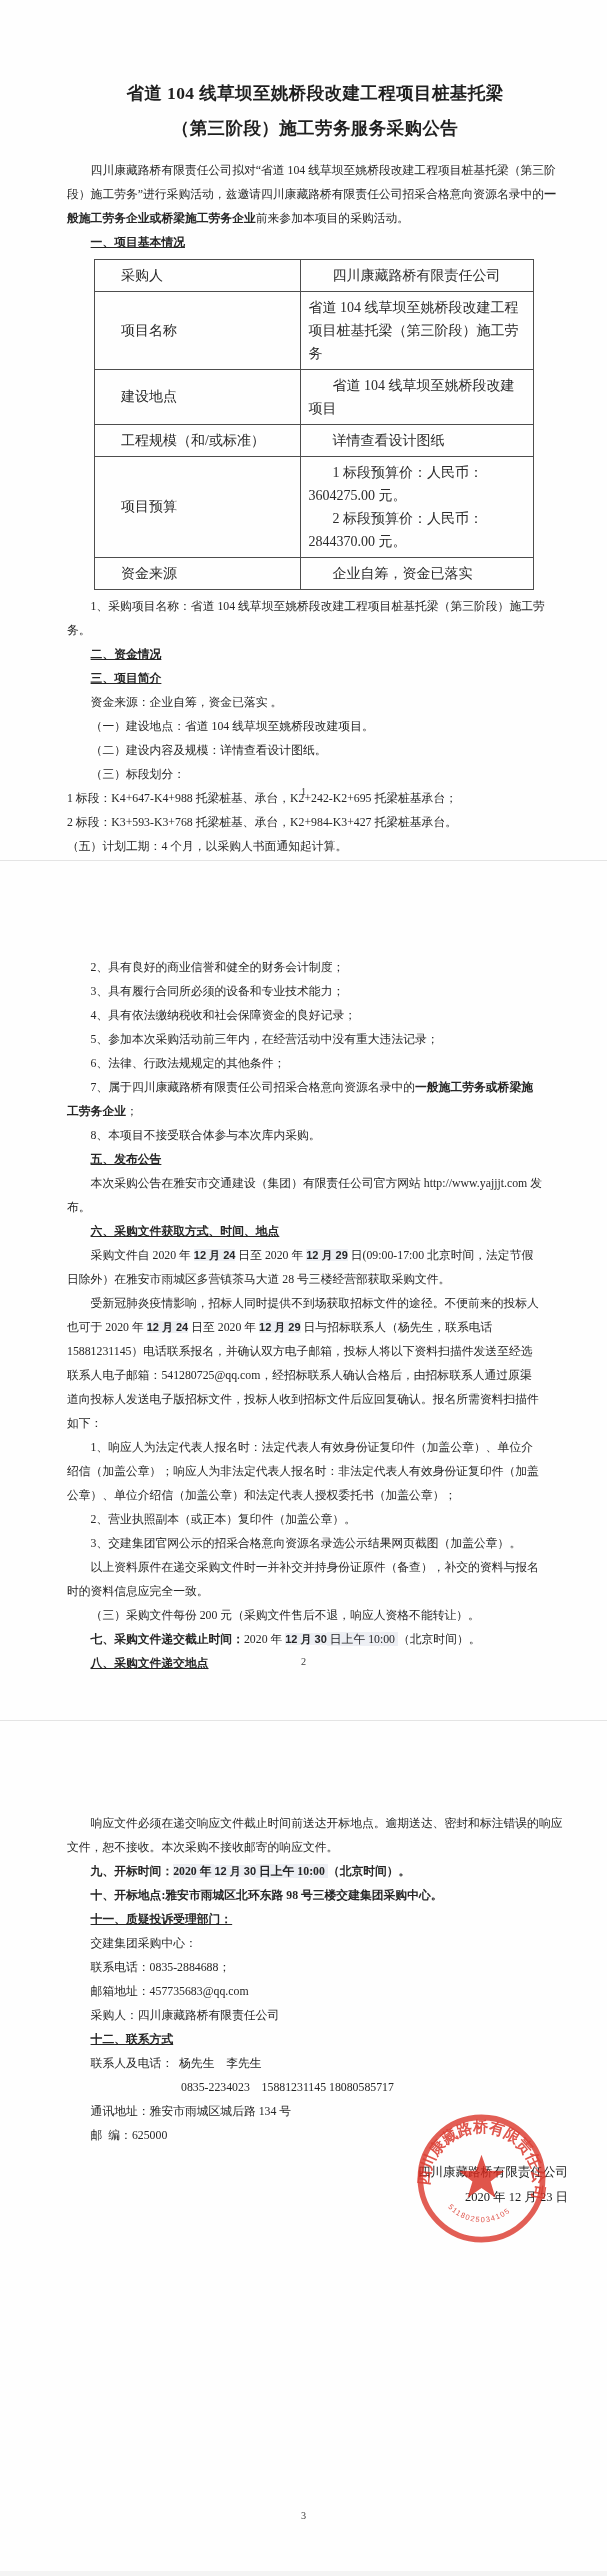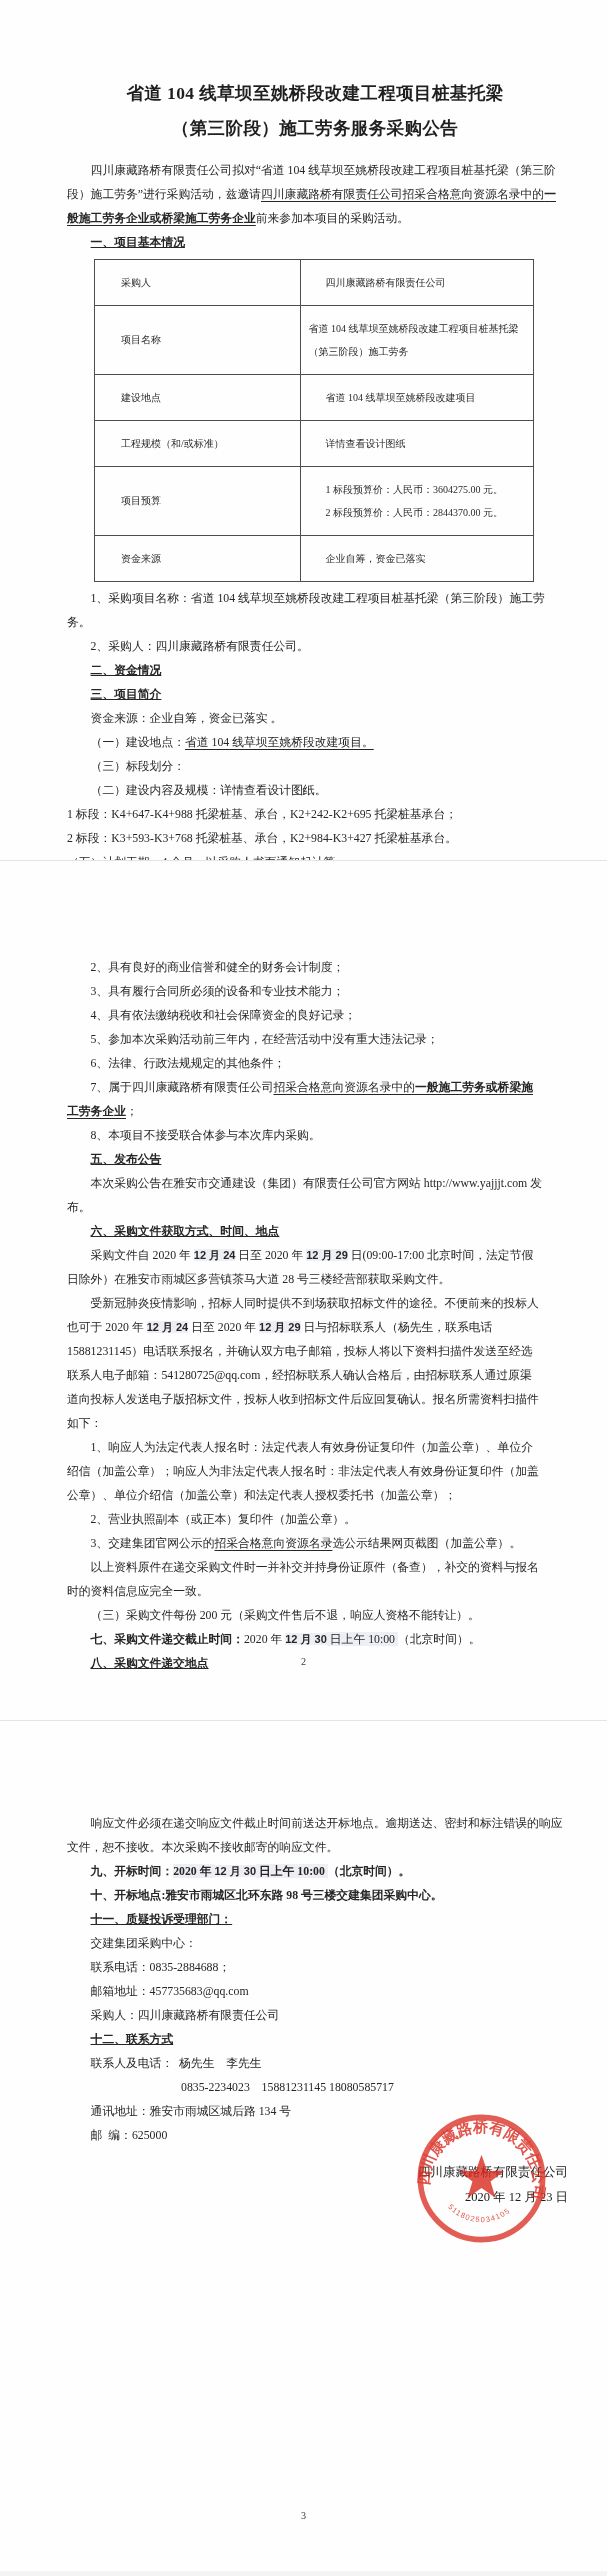--- a/index.html
+++ b/index.html
@@ -33,34 +33,34 @@
   .p{
     font-size:11.8px;
     line-height:24px;
     margin:0;
     white-space:pre-wrap;
   }
   .ind{text-indent:2em;}
   .bold{font-weight:bold;text-decoration:underline;}
   .deep{padding-left:114px;}
   .seg-b{font-weight:bold;}
-  .seg-u{text-decoration:underline;text-underline-offset:3px;}
+  .seg-u{text-underline-offset:3px;}
   .seg-h{background:#edeff4;}
   .seg-s{font-family:"Liberation Sans","DejaVu Sans",sans-serif;font-size:11px;}
 
   .tbl{
     border-collapse:collapse;
     margin:4.6px 0 4.6px 27px;
     width:440px;
   }
   .tbl td{
     border:0.8px solid #4d4d4d;
-    font-size:10px;
+    font-size:14px;
     line-height:23px;
-    padding:11px 6px;
+    padding:4px 6px;
     vertical-align:middle;
     color:#2a2a2a;
   }
   td.lbl{width:173px;padding-left:26px;}
   td.val{padding-left:7.6px;}
   .vi{text-indent:1.7em;}
 
   .pageno{
     position:absolute;
     left:0;right:0;
@@ -141,27 +141,26 @@
       <tr>
         <td class="lbl">资金来源</td>
         <td class="val">
             <div class="vi">企业自筹，资金已落实</div>
           </td>
       </tr>
     </tbody>
   </table>
 
   <p class="p ind">1、采购项目名称：省道 104 线草坝至姚桥段改建工程项目桩基托梁（第三阶段）施工劳务。</p>
-  <p class="p ind">2、采购人：四川康藏路桥有限责任公司。</p>
   <p class="p ind bold">二、资金情况</p>
   <p class="p ind bold">三、项目简介</p>
   <p class="p ind">资金来源：企业自筹，资金已落实 。</p>
   <p class="p ind"><span>（一）建设地点：</span><span class="seg-u">省道 104 线草坝至姚桥段改建项目。</span></p>
+  <p class="p ind">（二）建设内容及规模：详情查看设计图纸。</p>
   <p class="p ind">（三）标段划分：</p>
-  <p class="p ind">（二）建设内容及规模：详情查看设计图纸。</p>
   <p class="p">1 标段：K4+647-K4+988 托梁桩基、承台，K2+242-K2+695 托梁桩基承台；</p>
   <p class="p">2 标段：K3+593-K3+768 托梁桩基、承台，K2+984-K3+427 托梁桩基承台。</p>
   <p class="p">（五）计划工期：4 个月，以采购人书面通知起计算。</p>
   <p class="p ind bold">四、响应人参加本次采购活动应具备下列条件</p>
   <p class="p ind">1、具有独立承担民事责任的能力；</p>
 
   <div class="pageno">1</div>
 </div>
 
 <div class="page" id="page2">

